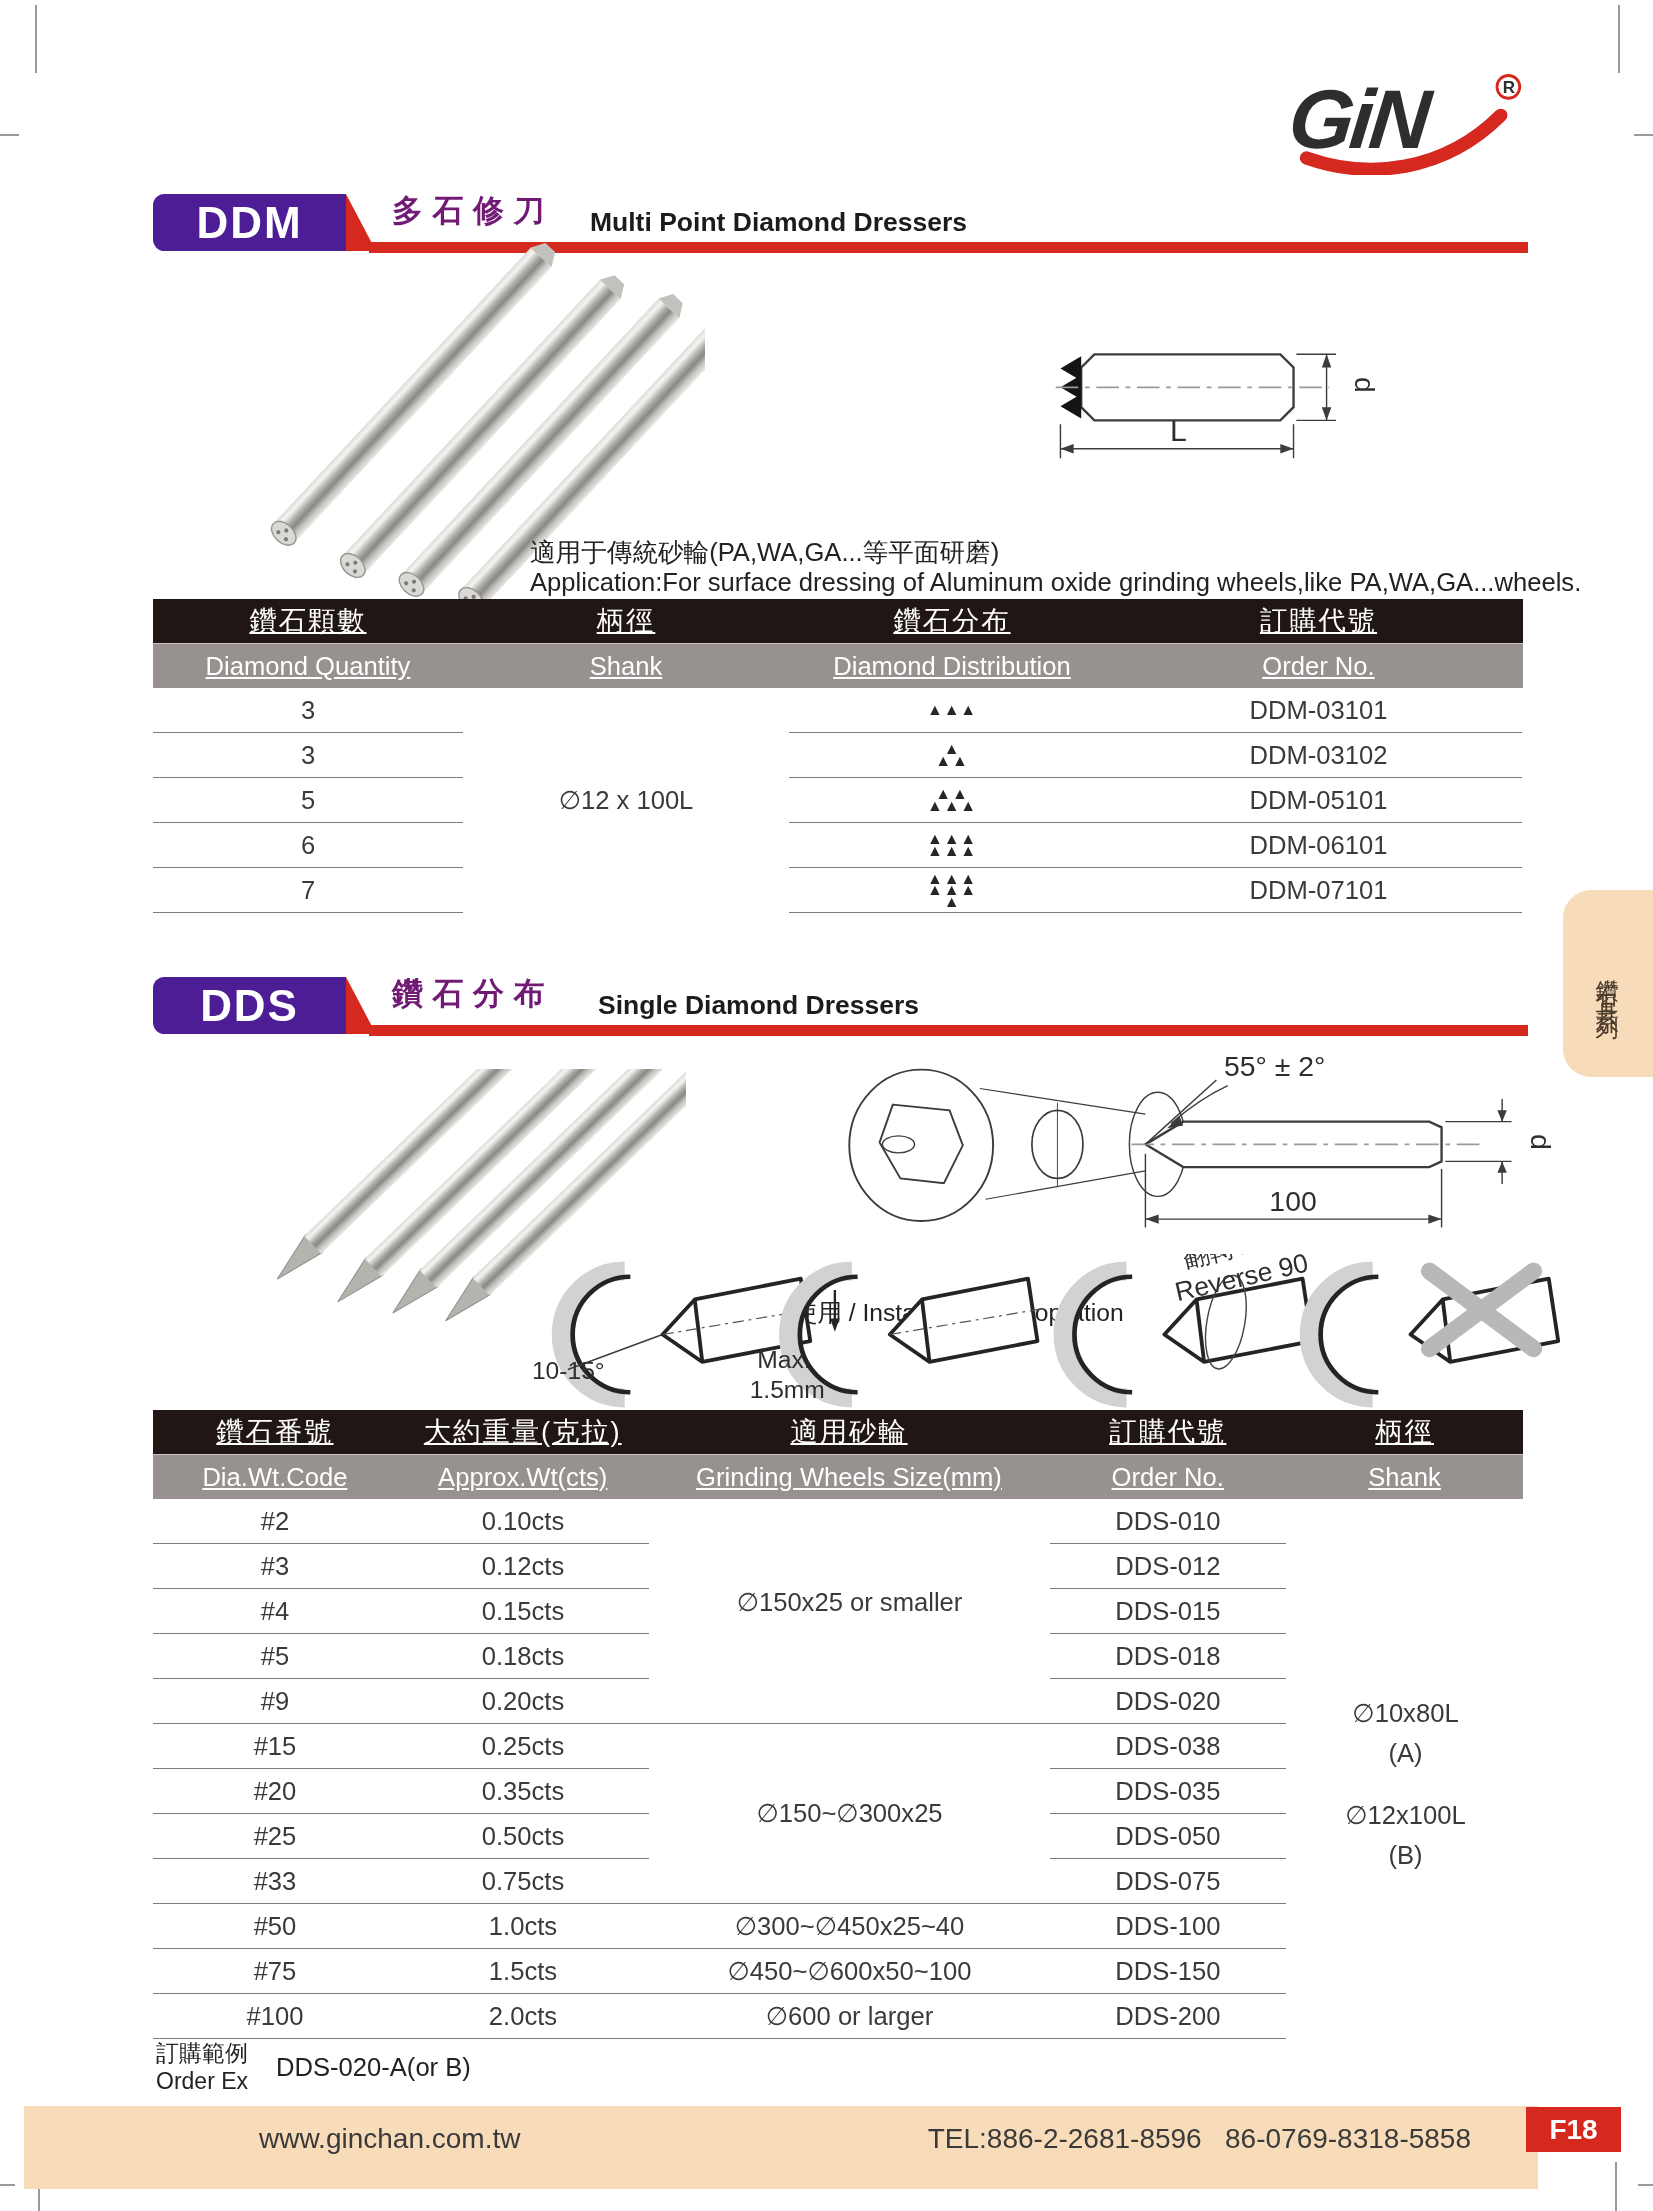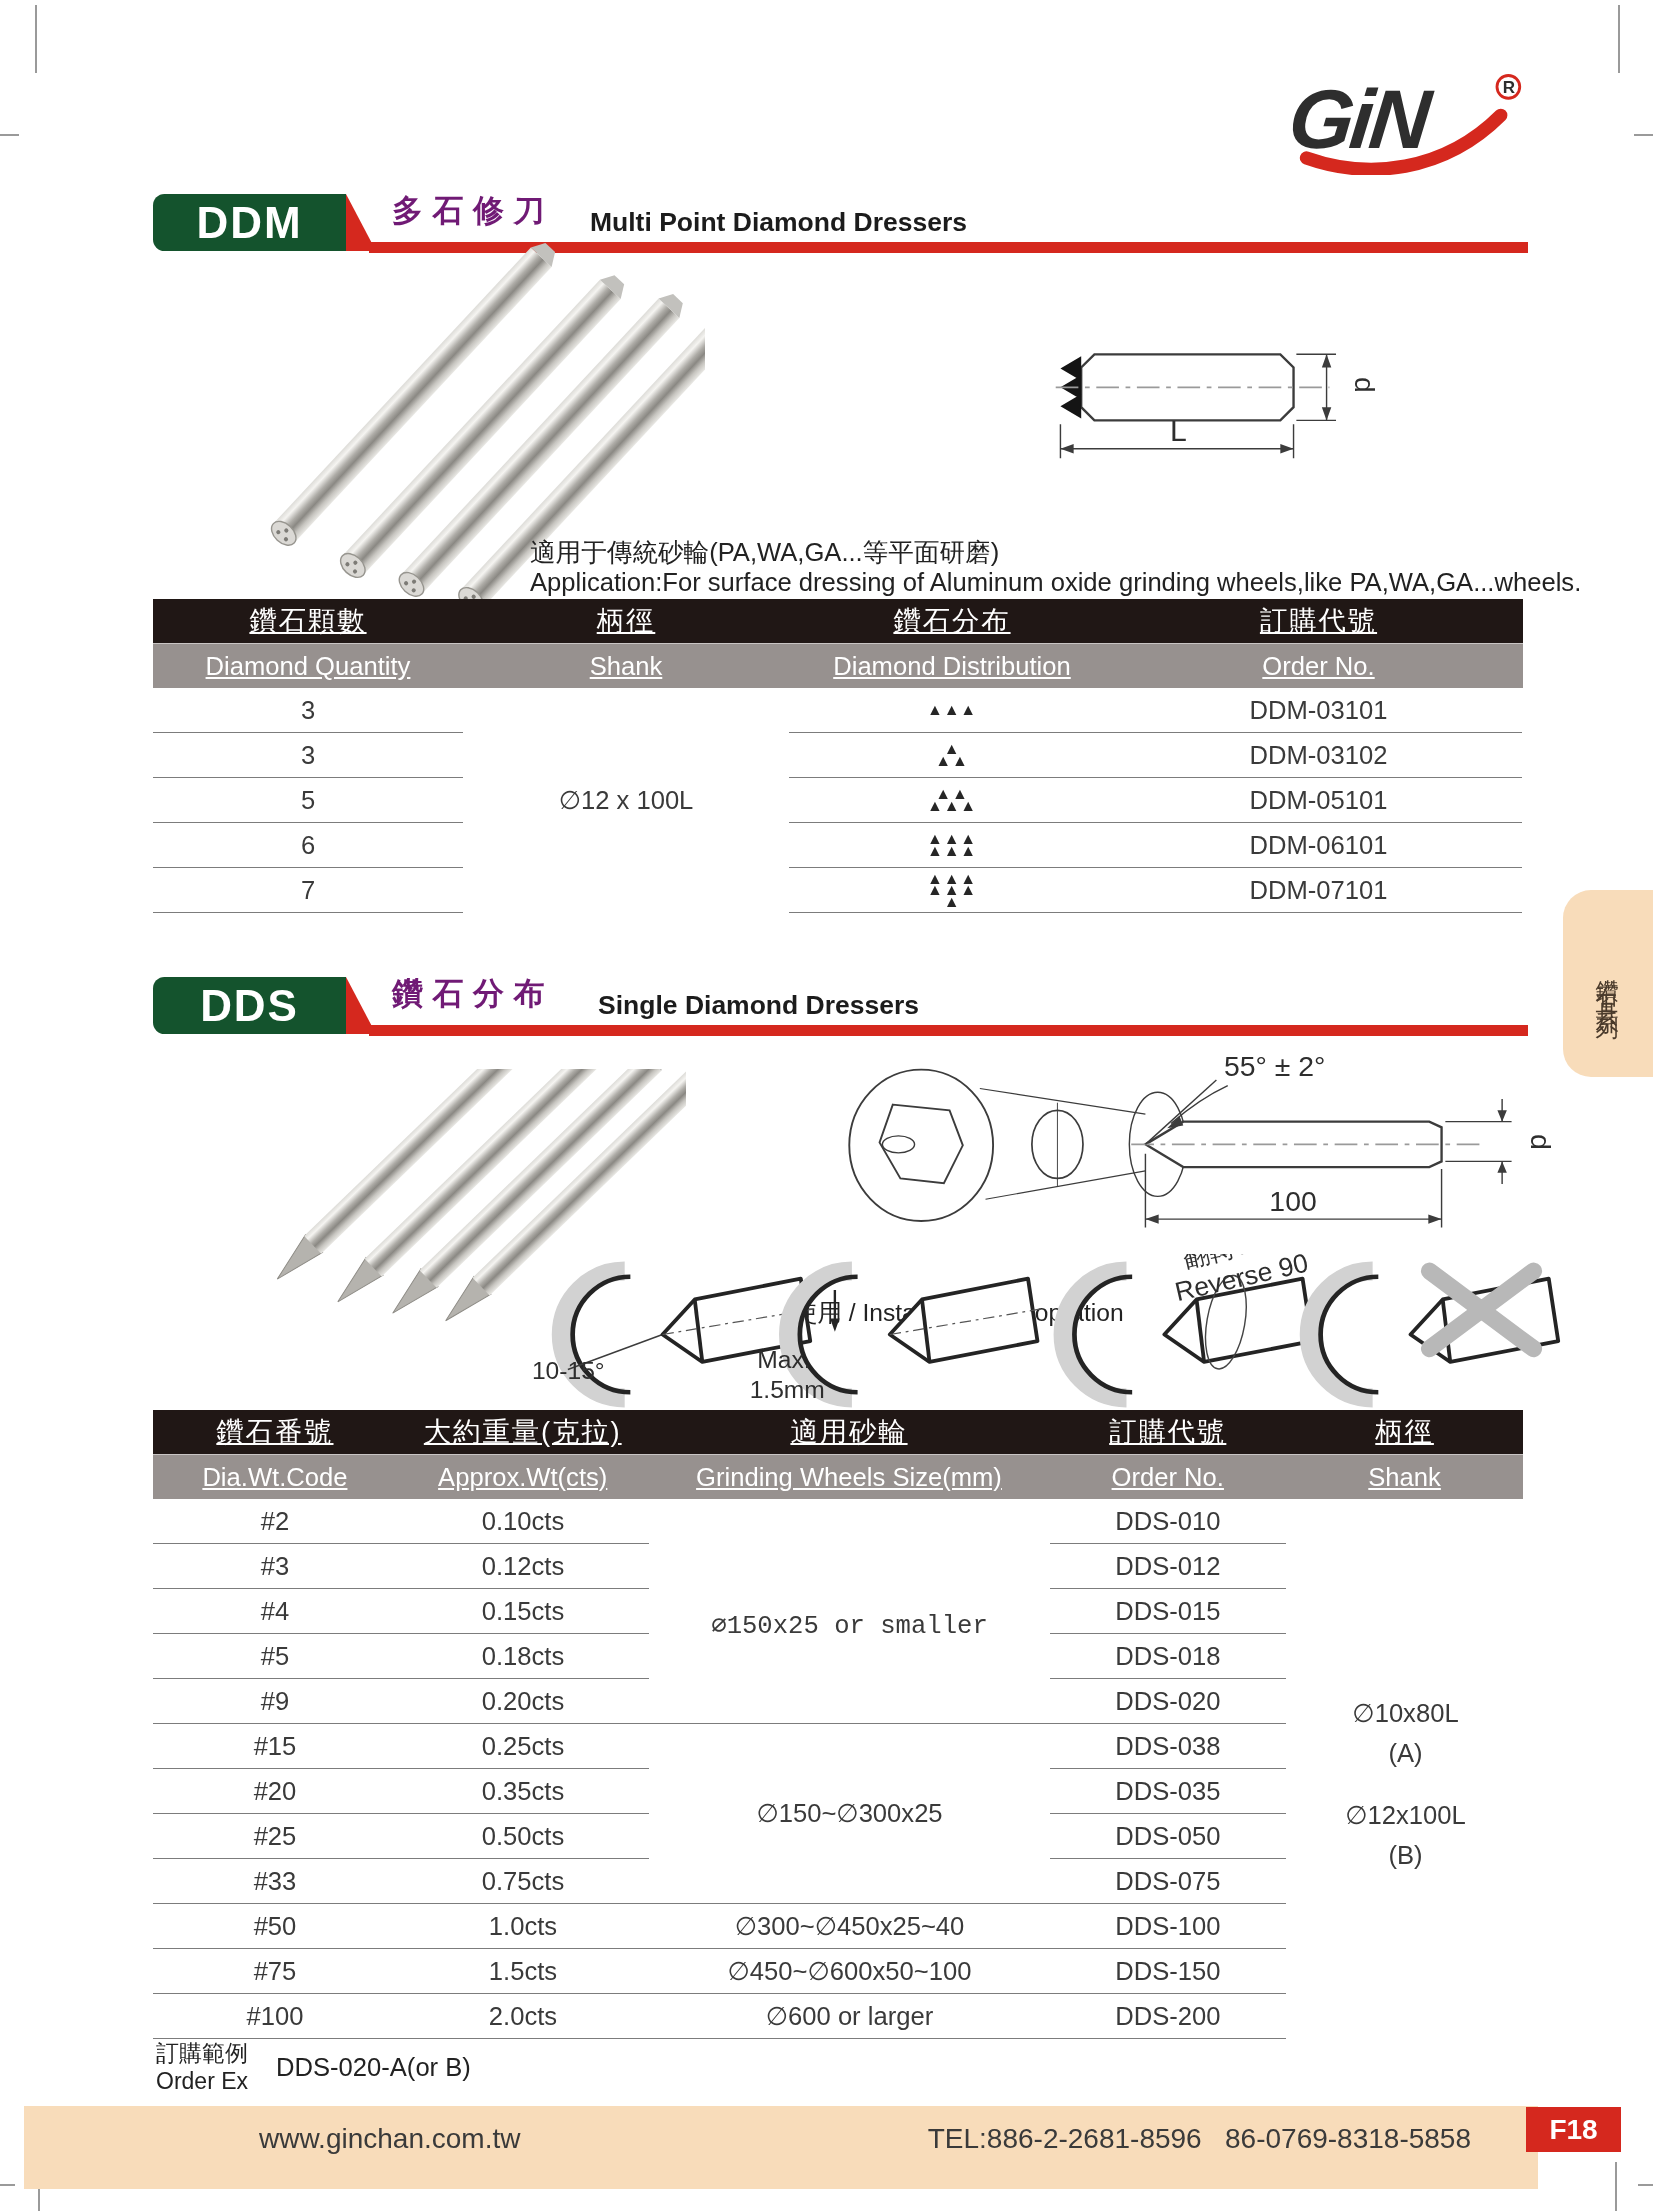--- a/index.html
+++ b/index.html
@@ -5,21 +5,21 @@
   html,body{margin:0;padding:0;background:#fff;}
   .page{position:relative;width:1653px;height:2212px;background:#ffffff;overflow:hidden;
         font-family:"Liberation Sans","DejaVu Sans",sans-serif;color:#333;}
   .abs{position:absolute;}
 
   
   .crop{position:absolute;background:#9a9a9a;}
 
   
   .band{position:absolute;left:153px;width:1375px;height:59px;}
-  .band-block{position:absolute;left:0;top:0;width:193px;height:57px;background:#14532d;
+  .band-block{position:absolute;left:0;top:0;width:193px;height:57px;background:#4c1d95;
               border-radius:11.4px 0 0 11.4px;display:flex;align-items:center;justify-content:center;}
   .band-notch{position:absolute;left:193px;top:0;width:0;height:0;
               border-bottom:57px solid #d5281e;border-right:30px solid transparent;}
   .band-code{color:#fff;font-size:44px;font-weight:bold;letter-spacing:1.9px;}
   .band-line{position:absolute;left:216px;bottom:0;right:0;height:11.4px;background:#d5281e;}
   .band-zh{position:absolute;left:239px;top:-3.8px;font-size:31px;font-weight:600;color:#701a75;letter-spacing:9.5px;white-space:nowrap;}
   .band-en{position:absolute;left:445px;top:13.2px;font-size:26.5px;font-weight:bold;color:#1c1c1c;white-space:nowrap;}
 
   
   .tbl{position:absolute;left:153px;width:1370px;}
@@ -456,21 +456,21 @@
       <div class="trow">
         <div class="lwrap2 bline">
             <div class="cell c2a">#100</div>
             <div class="cell c2b">2.0cts</div>
           </div>
         <div class="cell c2c bline"></div>
         <div class="cell c2d bline">DDS-200</div>
         <div class="cell c2e"></div>
       </div>
 
-      <div class="overlay" style="left:496px;width:401px;top:126px;font-family:Liberation Mono, monospace;">∅150x25 or smaller</div>
+      <div class="overlay" style="left:496px;width:401px;top:103px;">∅150x25 or smaller</div>
       <div class="overlay" style="left:496px;width:401px;top:314px;">∅150~∅300x25</div>
       <div class="overlay" style="left:496px;width:401px;top:427px;">∅300~∅450x25~40</div>
       <div class="overlay" style="left:496px;width:401px;top:472px;">∅450~∅600x50~100</div>
       <div class="overlay" style="left:496px;width:401px;top:517px;">∅600 or larger</div>
 
       <div class="overlay" style="left:1134px;width:237px;top:214px;line-height:1.55;margin-top:21px;">
         <div>∅10x80L</div>
         <div>(A)</div>
       </div>
       <div class="overlay" style="left:1134px;width:237px;top:337px;line-height:1.55;">

